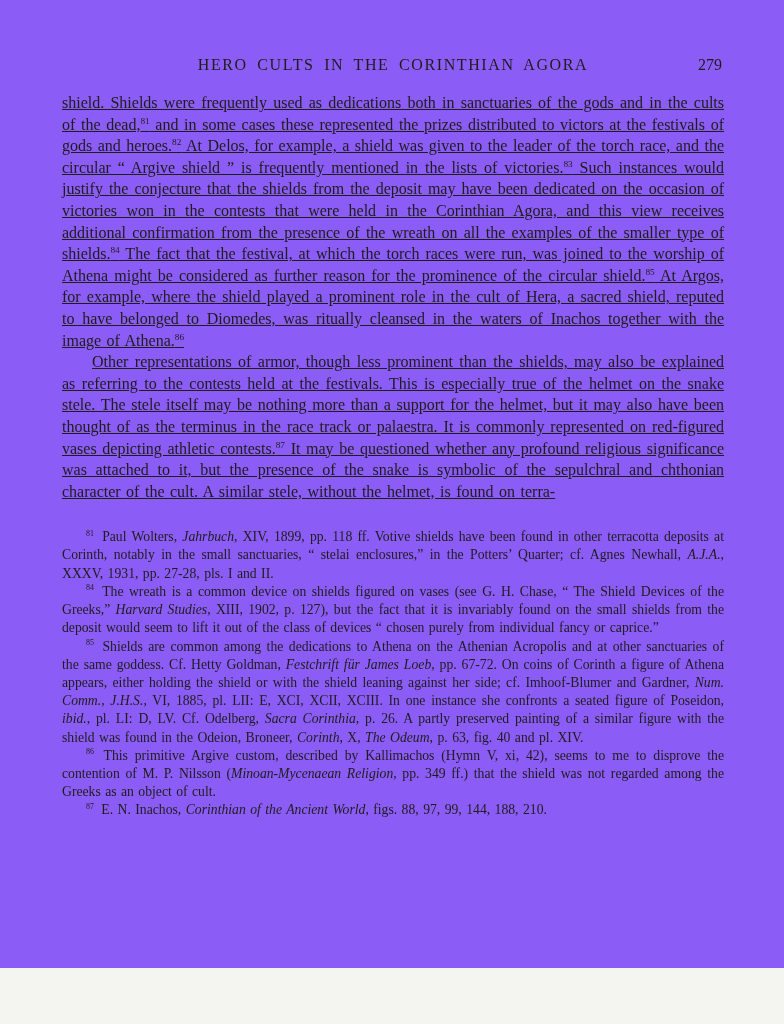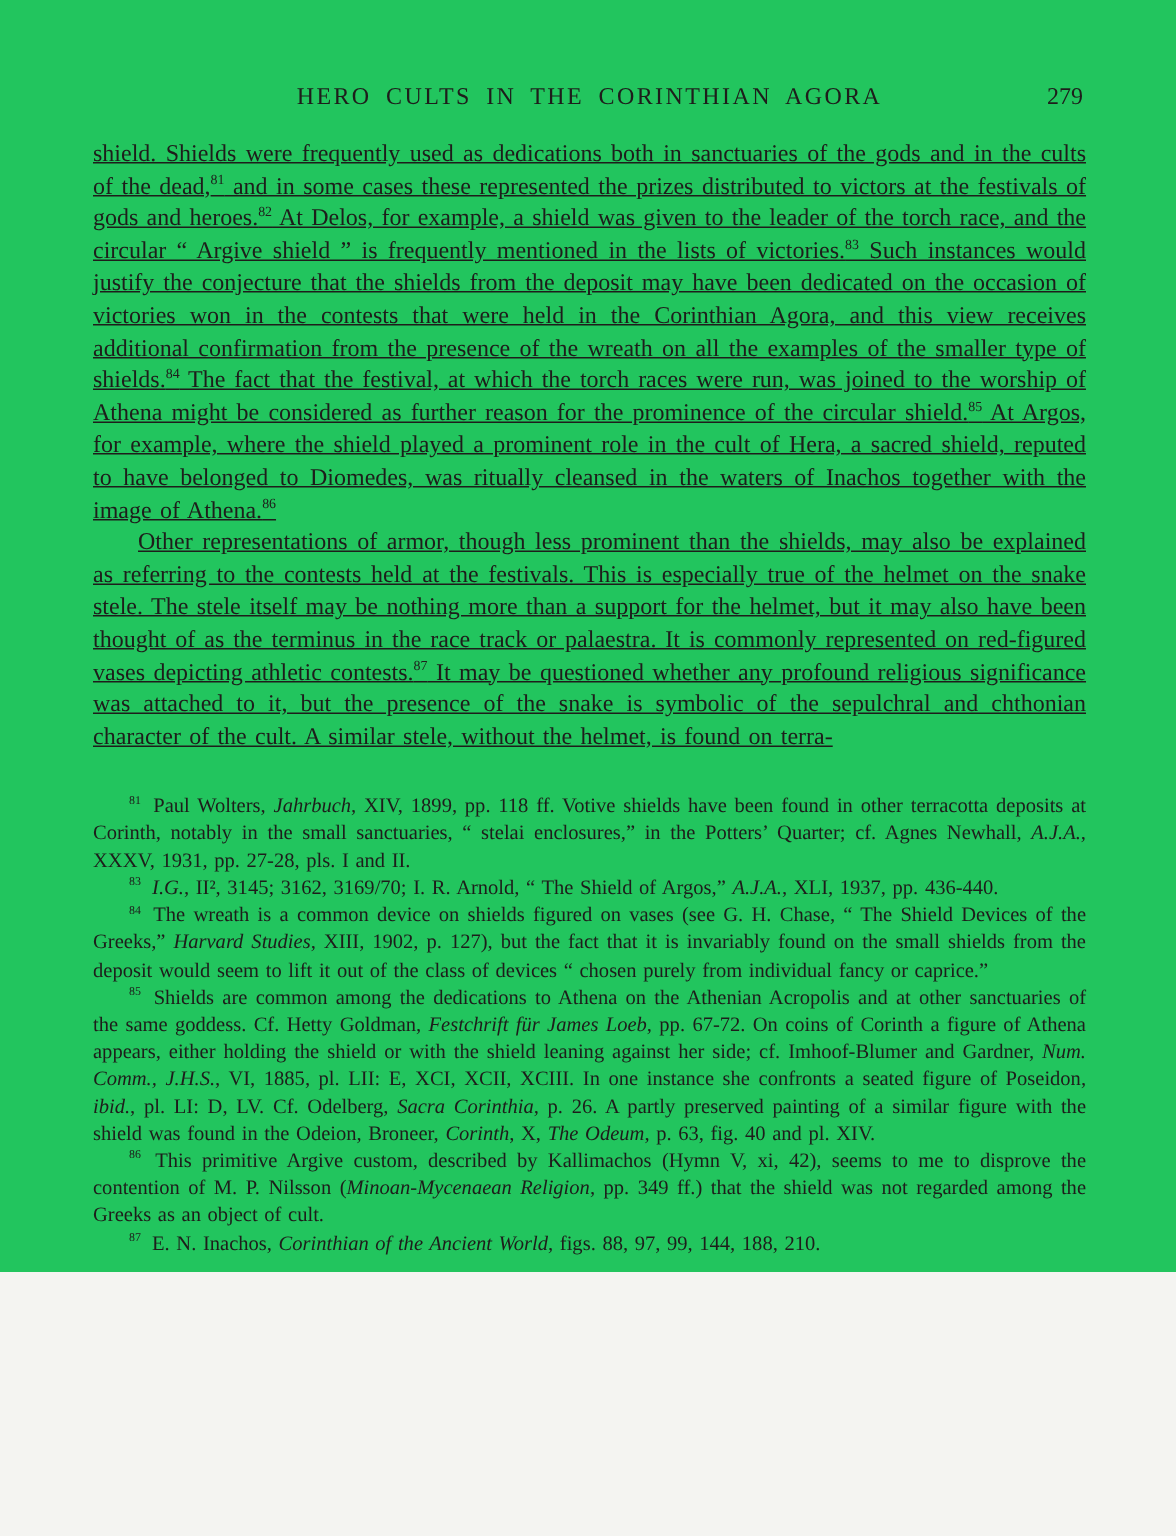--- a/index.html
+++ b/index.html
@@ -3,23 +3,23 @@
 <meta charset="utf-8">
 <style>
   html, body {
     margin: 0;
     padding: 0;
     background: #f4f4f1;
   }
   .page {
     position: relative;
     width: 784px;
-    height: 848px;
+    height: 968px;
     margin: 0 auto;
-    background: #22c55e;
+    background: #8b5cf6;
     box-sizing: border-box;
     padding: 56px 60px 0 62px;
     font-family: "Liberation Serif", "DejaVu Serif", serif;
     color: #1e1d1b;
     overflow: hidden;
   }
   .running-header {
     position: relative;
     height: 22px;
     margin-bottom: 14px;
@@ -82,20 +82,19 @@
     <div class="pagenum">279</div>
   </div>
 
   <div class="body-text">
     <p><span>shield.  Shields were frequently used as dedications both in sanctuaries of the gods and in the cults of the dead,</span><sup>81</sup><span> and in some cases these represented the prizes distributed to victors at the festivals of gods and heroes.</span><sup>82</sup><span>  At Delos, for example, a shield was given to the leader of the torch race, and the circular “ Argive shield ” is frequently mentioned in the lists of victories.</span><sup>83</sup><span>  Such instances would justify the conjecture that the shields from the deposit may have been dedicated on the occasion of victories won in the contests that were held in the Corinthian Agora, and this view receives additional confirmation from the presence of the wreath on all the examples of the smaller type of shields.</span><sup>84</sup><span>  The fact that the festival, at which the torch races were run, was joined to the worship of Athena might be considered as further reason for the prominence of the circular shield.</span><sup>85</sup><span>  At Argos, for example, where the shield played a prominent role in the cult of Hera, a sacred shield, reputed to have belonged to Diomedes, was ritually cleansed in the waters of Inachos together with the image of Athena.</span><sup>86</sup></p>
     <p class="indented"><span>Other representations of armor, though less prominent than the shields, may also be explained as referring to the contests held at the festivals.  This is especially true of the helmet on the snake stele.  The stele itself may be nothing more than a support for the helmet, but it may also have been thought of as the terminus in the race track or palaestra.  It is commonly represented on red-figured vases depicting athletic contests.</span><sup>87</sup><span>  It may be questioned whether any profound religious significance was attached to it, but the presence of the snake is symbolic of the sepulchral and chthonian character of the cult.  A similar stele, without the helmet, is found on terra-</span></p>
   </div>
 
   <div class="footnotes">
     <p><sup>81</sup><span><span> Paul Wolters, </span><i>Jahrbuch</i><span>, XIV, 1899, pp. 118 ff.  Votive shields have been found in other terracotta deposits at Corinth, notably in the small sanctuaries, “ stelai enclosures,” in the Potters’ Quarter; cf. Agnes Newhall, </span><i>A.J.A.</i><span>, XXXV, 1931, pp. 27-28, pls. I and II.</span></span></p>
-    <p><sup>83</sup><span><span> </span><i>I.G.</i><span>, II², 3145; 3162, 3169/70; I. R. Arnold, “ The Shield of Argos,” </span><i>A.J.A.</i><span>, XLI, 1937, pp. 436-440.</span></span></p>
     <p><sup>84</sup><span><span> The wreath is a common device on shields figured on vases (see G. H. Chase, “ The Shield Devices of the Greeks,” </span><i>Harvard Studies</i><span>, XIII, 1902, p. 127), but the fact that it is invariably found on the small shields from the deposit would seem to lift it out of the class of devices “ chosen purely from individual fancy or caprice.”</span></span></p>
     <p><sup>85</sup><span><span> Shields are common among the dedications to Athena on the Athenian Acropolis and at other sanctuaries of the same goddess.  Cf. Hetty Goldman, </span><i>Festchrift für James Loeb</i><span>, pp. 67-72. On coins of Corinth a figure of Athena appears, either holding the shield or with the shield leaning against her side; cf. Imhoof-Blumer and Gardner, </span><i>Num. Comm., J.H.S.</i><span>, VI, 1885, pl. LII: E, XCI, XCII, XCIII.  In one instance she confronts a seated figure of Poseidon, </span><i>ibid.</i><span>, pl. LI: D, LV. Cf. Odelberg, </span><i>Sacra Corinthia</i><span>, p. 26.  A partly preserved painting of a similar figure with the shield was found in the Odeion, Broneer, </span><i>Corinth</i><span>, X, </span><i>The Odeum</i><span>, p. 63, fig. 40 and pl. XIV.</span></span></p>
     <p><sup>86</sup><span><span> This primitive Argive custom, described by Kallimachos (Hymn V, xi, 42), seems to me to disprove the contention of M. P. Nilsson (</span><i>Minoan-Mycenaean Religion</i><span>, pp. 349 ff.) that the shield was not regarded among the Greeks as an object of cult.</span></span></p>
     <p><sup>87</sup><span><span> E. N. Inachos, </span><i>Corinthian of the Ancient World</i><span>, figs. 88, 97, 99, 144, 188, 210.</span></span></p>
   </div>
 
 </div>
 
 </body></html>

